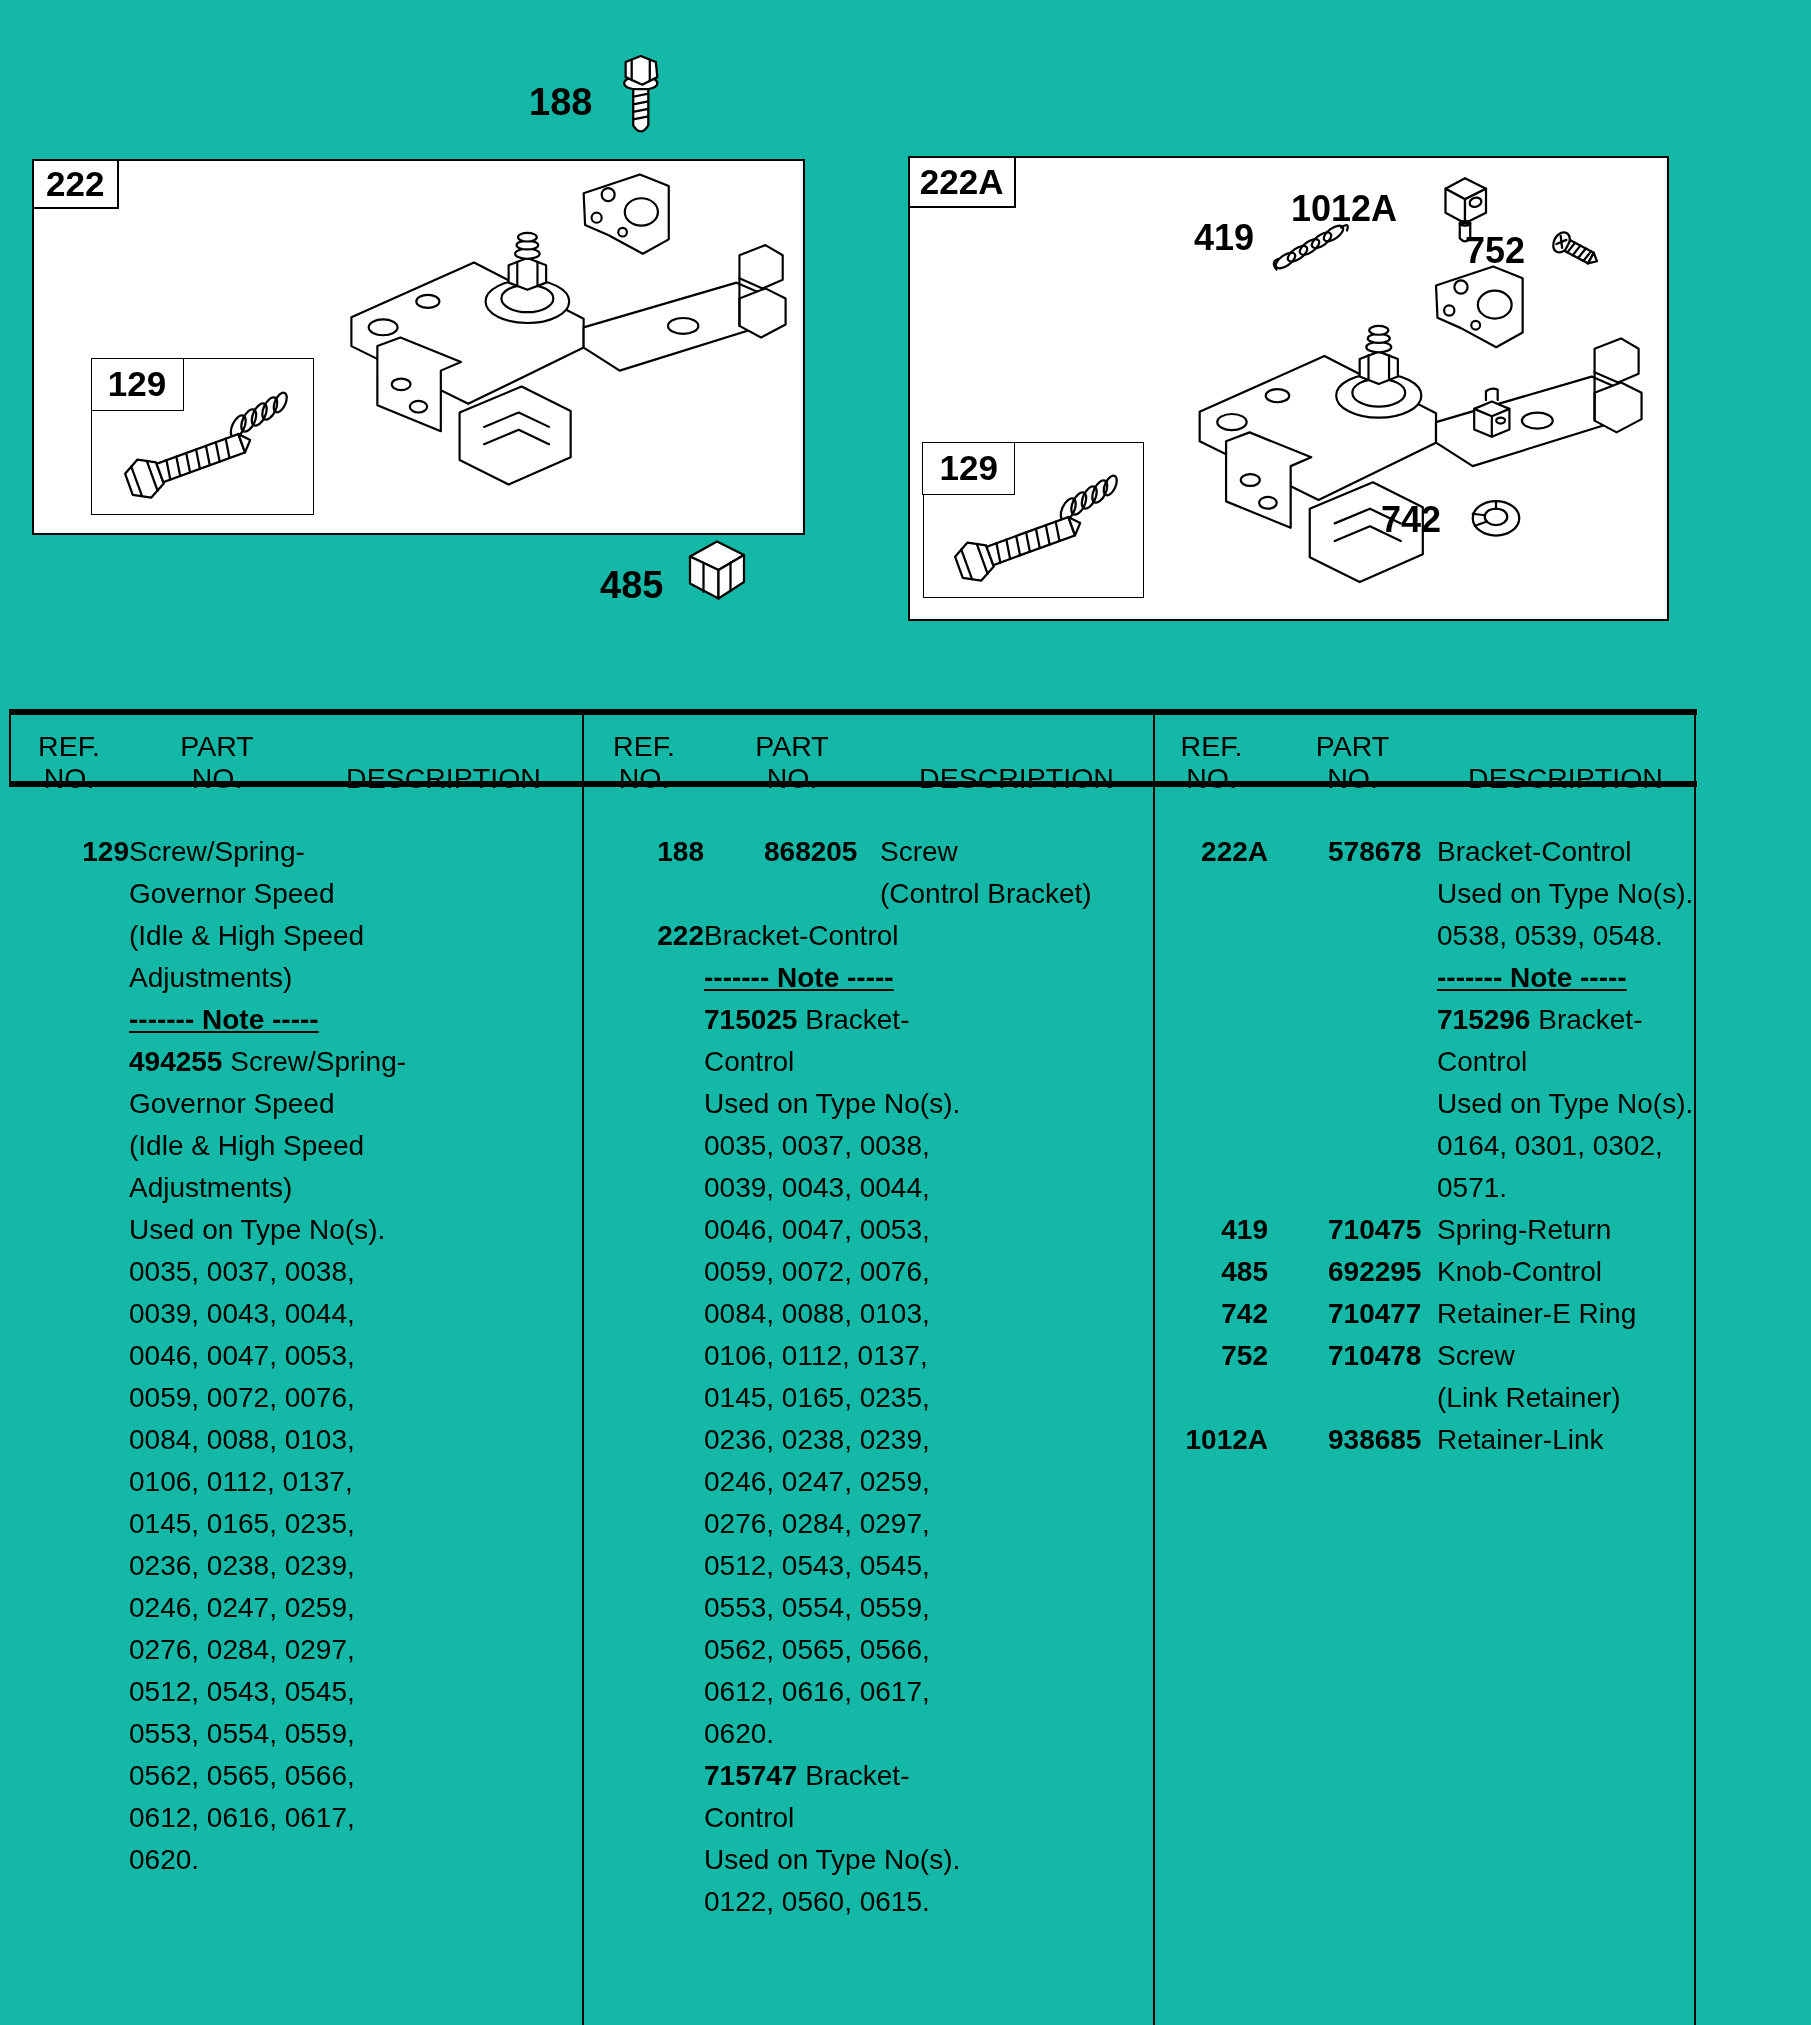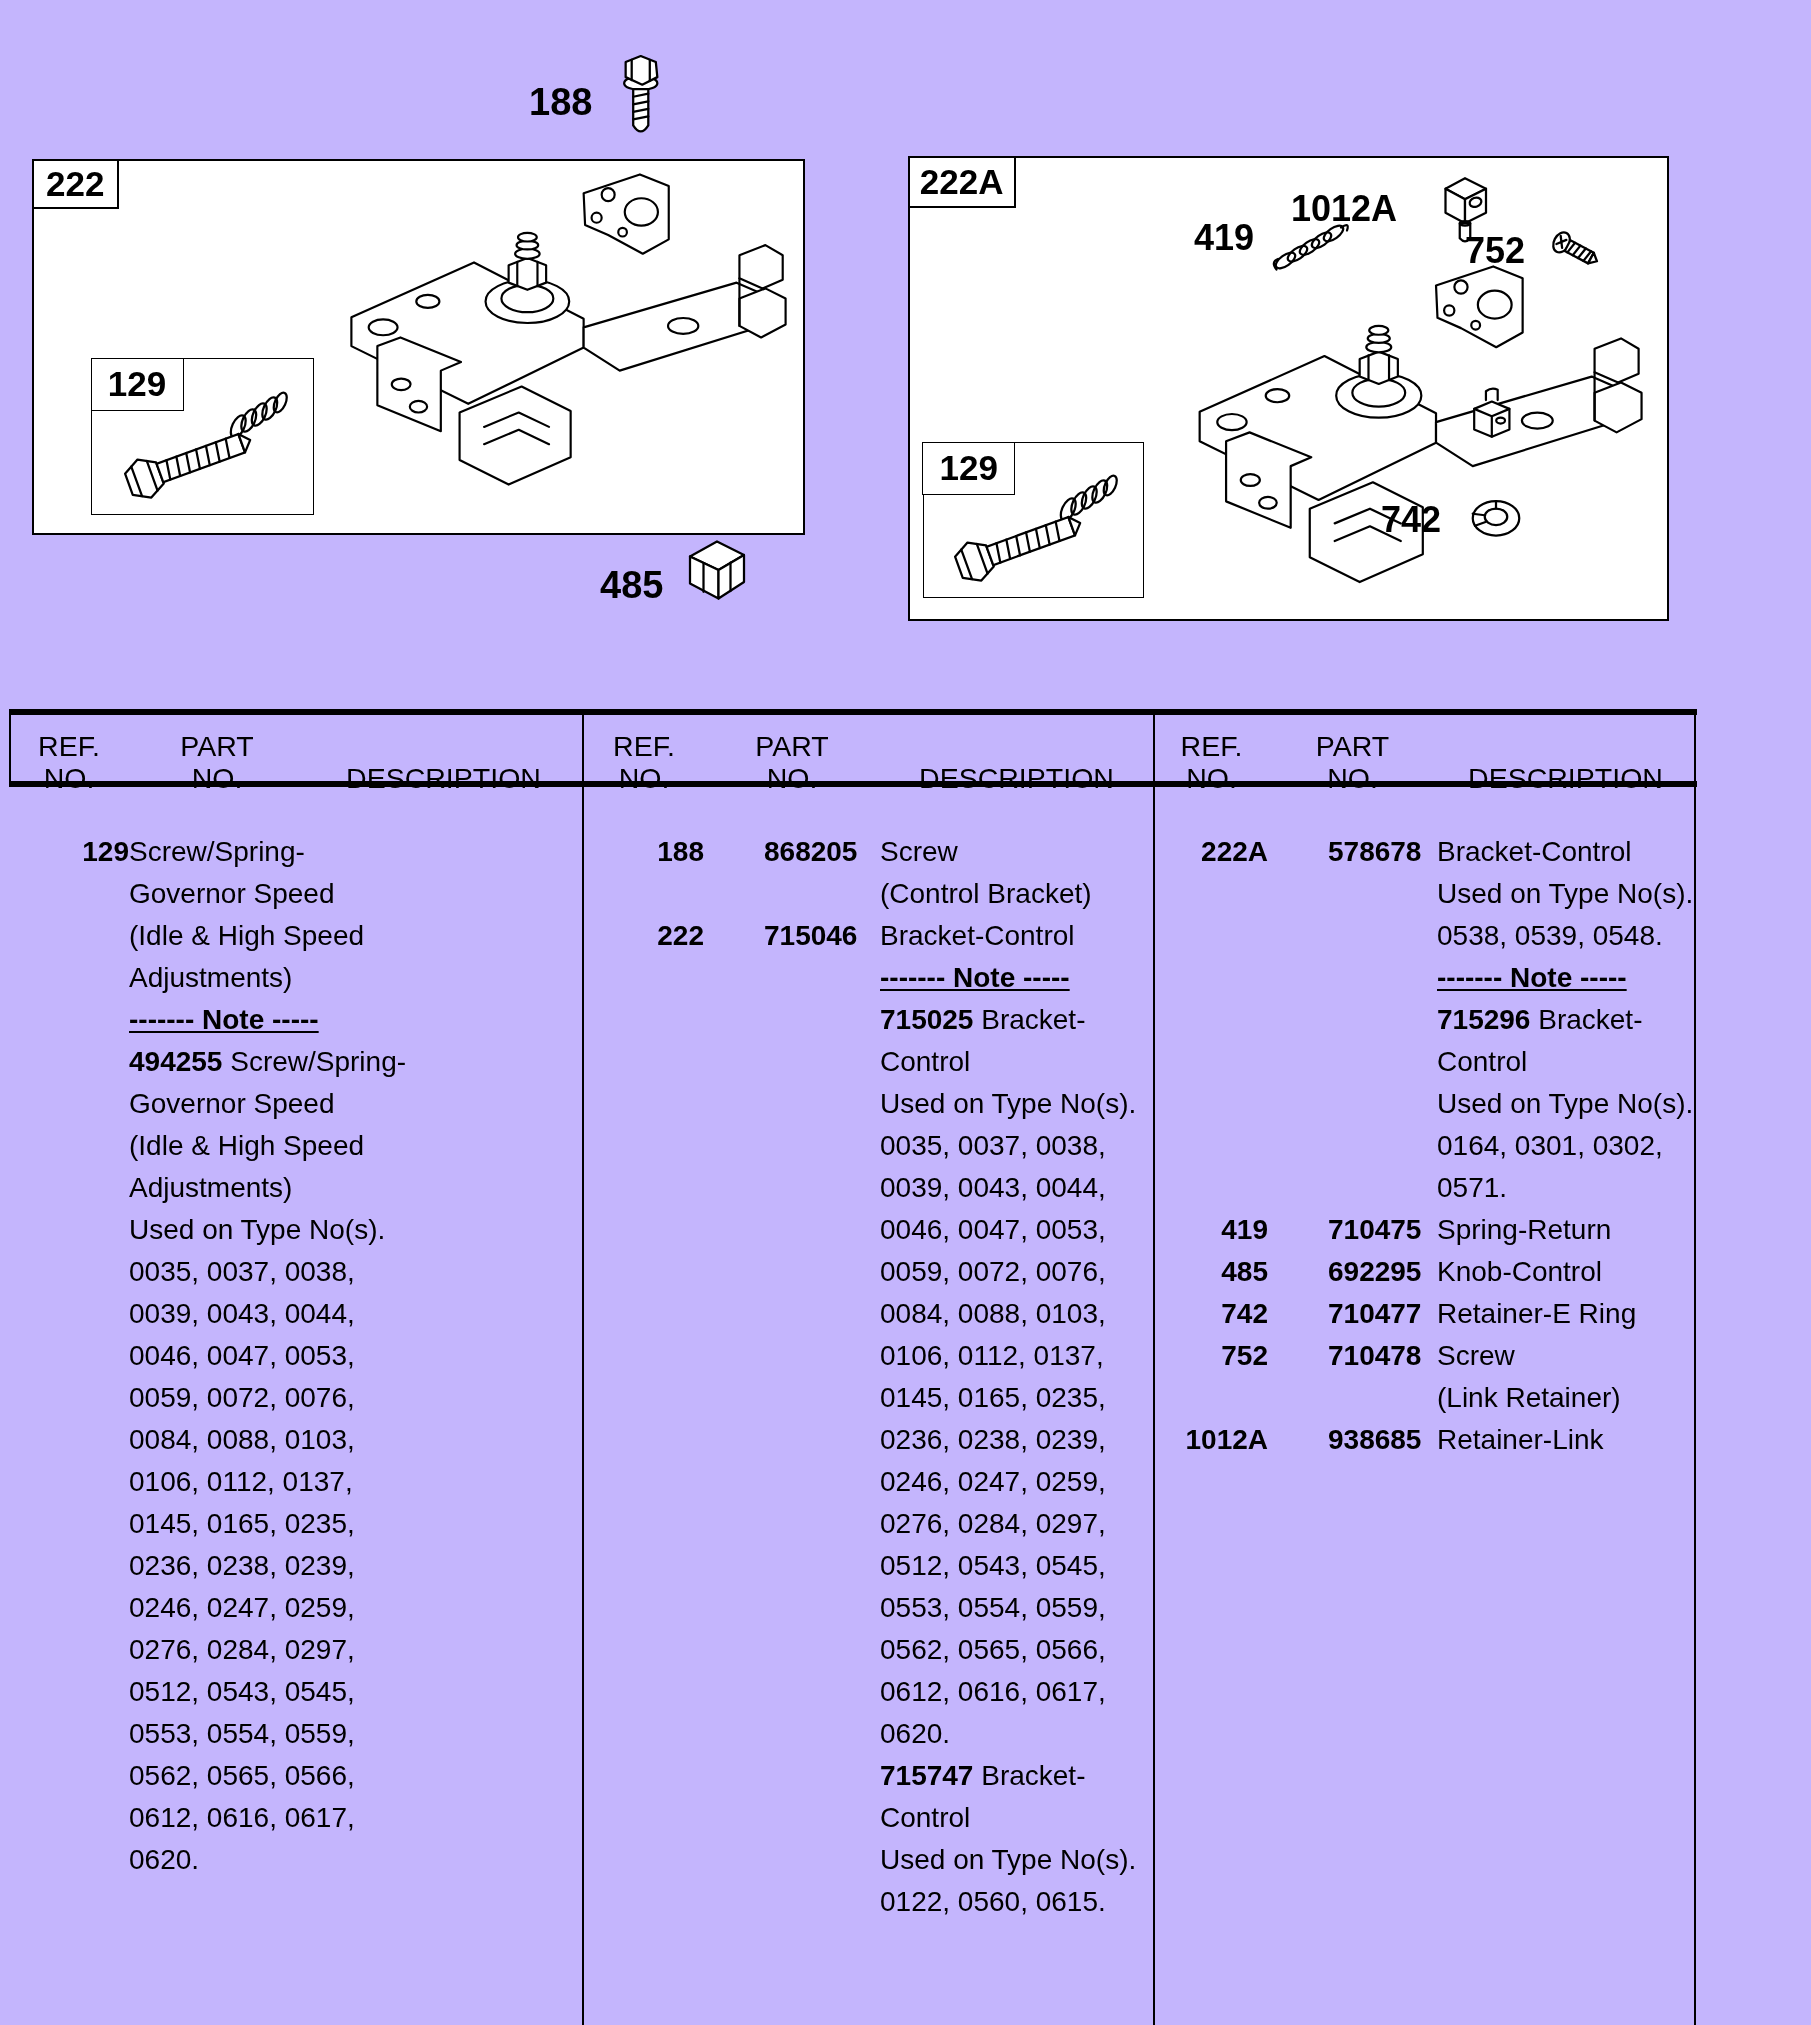--- a/index.html
+++ b/index.html
@@ -1,16 +1,16 @@
 <!DOCTYPE html>
 <html style="font-size:12px"><head>
 <meta charset="utf-8">
 <style>
   html,body{margin:0;padding:0;background:#fff;}
-  .page{position:relative;width:1811px;height:2025px;background:#c4b5fd;color:#000;
+  .page{position:relative;width:1811px;height:2025px;background:#14b8a6;color:#000;
         font-family:"Liberation Sans", sans-serif;overflow:hidden;}
   .abs{position:absolute;}
   
   .pbox{position:absolute;border:2.3px solid #000;background:#fff;box-sizing:border-box;}
   .plabel{position:absolute;left:-2.3px;top:-2.3px;border:2.3px solid #000;background:#fff;
           font-weight:bold;display:flex;align-items:center;justify-content:center;box-sizing:border-box;}
   .callout{position:absolute;font-weight:bold;font-size:36px;line-height:1;white-space:nowrap;}
   
   .ln{fill:none;stroke:#000;stroke-width:3;stroke-linejoin:round;stroke-linecap:round;}
   .fw{fill:#fff;stroke:#000;stroke-width:3;stroke-linejoin:round;}
@@ -255,21 +255,20 @@
       <div class="entry">
         <div class="ref">188</div>
         <div class="part">868205</div>
         <div class="desc">
           <div class="desc-line">Screw</div>
           <div class="desc-line">(Control Bracket)</div>
         </div>
       </div>
       <div class="entry">
         <div class="ref">222</div>
-        <div class="part">715046</div>
         <div class="desc">
           <div class="desc-line">Bracket-Control</div>
           <div class="desc-line note-line">------- Note -----</div>
           <div class="desc-line"><b>715025</b> Bracket-</div>
           <div class="desc-line">Control</div>
           <div class="desc-line">Used on Type No(s).</div>
           <div class="desc-line">0035, 0037, 0038,</div>
           <div class="desc-line">0039, 0043, 0044,</div>
           <div class="desc-line">0046, 0047, 0053,</div>
           <div class="desc-line">0059, 0072, 0076,</div>

